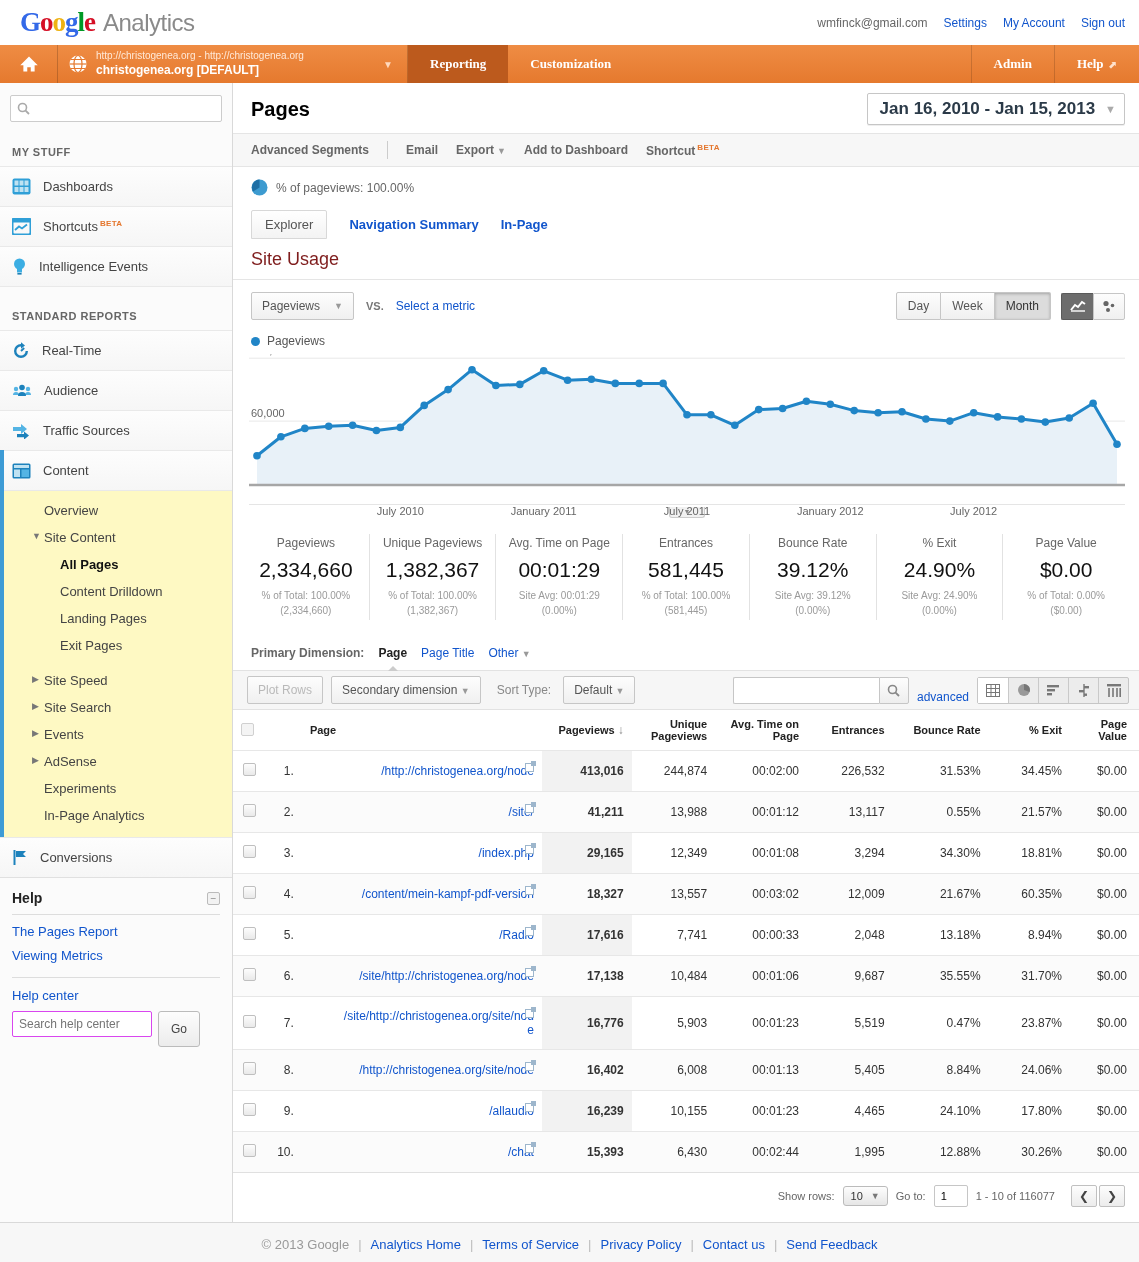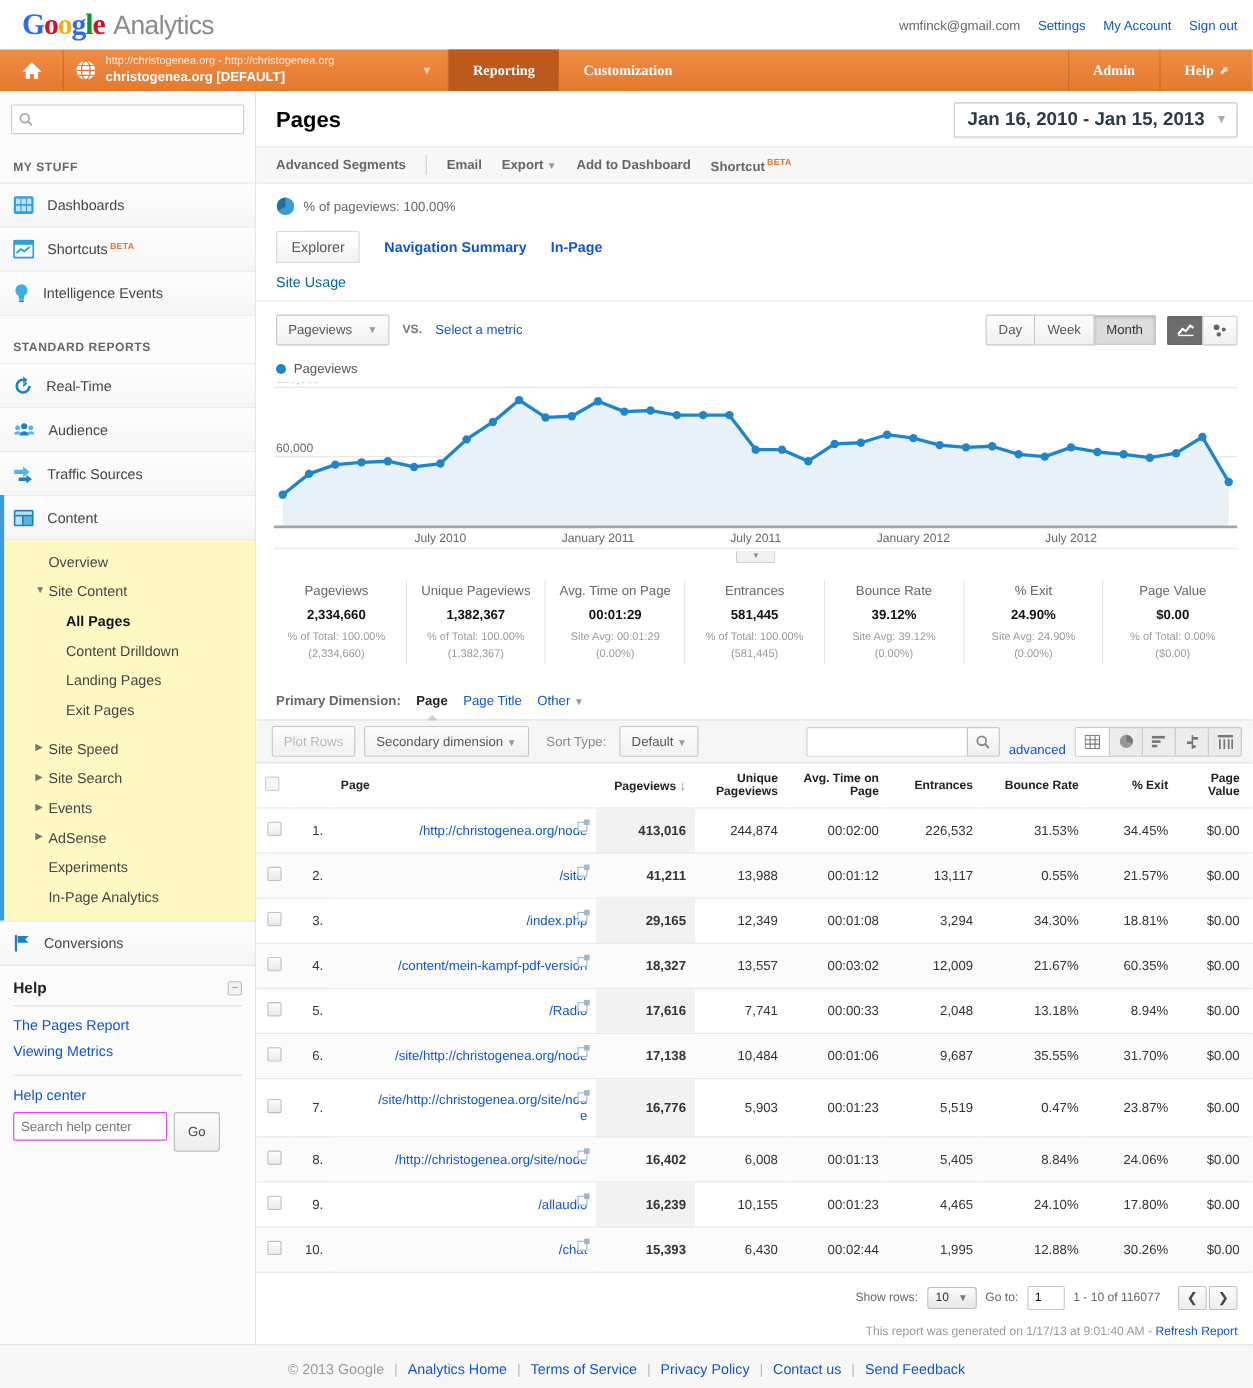--- a/index.html
+++ b/index.html
@@ -72,21 +72,21 @@
   .report-toolbar .sep { width:1px; height:18px; background:#ccc; }
   .tool-item { cursor:pointer; }
   .tool-item .dd { color:#999; font-size:9px; margin-left:3px; }
 
   .pct-row { display:flex; align-items:center; gap:8px; padding:12px 18px 10px; font-size:12px; color:#666; }
 
   
   .explorer-tabs { display:flex; align-items:flex-end; gap:22px; padding:4px 18px 0; }
   .tab-box { border:1px solid #d8d8d8; background:linear-gradient(#fff,#f3f3f3); padding:6px 13px; font-size:13px; color:#555; border-radius:2px 2px 0 0; cursor:pointer; }
   .tab-link { color:#15c; font-weight:bold; font-size:13px; padding-bottom:7px; cursor:pointer; }
-  .subtab-row { padding:10px 18px 9px; font-size:13px; color:#0369a1; border-bottom:1px solid #e5e5e5; }
+  .subtab-row { padding:10px 18px 9px; font-size:18px; color:#7f1d1d; border-bottom:1px solid #e5e5e5; }
 
   
   .metric-row { display:flex; align-items:center; padding:12px 14px 4px 18px; }
   .btn { border:1px solid #c6c6c6; border-radius:2px; background:linear-gradient(#fdfdfd,#f0f0f0); color:#555; font-size:12px; padding:6px 10px; cursor:pointer; }
   .metric-btn { display:flex; align-items:center; gap:14px; }
   .metric-btn .dd { color:#999; font-size:9px; }
   .vs { font-size:11px; font-weight:bold; color:#777; margin:0 12px; }
   .blue-link { color:#15c; font-size:12px; cursor:pointer; }
   .metric-right { margin-left:auto; display:flex; align-items:center; gap:10px; }
   .seg-group { display:flex; }
@@ -99,29 +99,29 @@
   .icon-pair { display:flex; }
   .icon-pair .icon-btn:first-child { border-radius:2px 0 0 2px; border-right-width:0; }
   .icon-pair .icon-btn:last-child { border-radius:0 2px 2px 0; }
 
   
   .legend-row { display:flex; align-items:center; gap:7px; padding:10px 18px 6px; font-size:12px; color:#555; }
   .legend-dot { width:9px; height:9px; border-radius:50%; background:#2085c7; }
   .chart-wrap { padding:0 14px 0 16px; }
   .chart-area { position:relative; }
   .x-labels { position:relative; height:18px; font-size:11px; color:#666; border-bottom:1px solid #e5e5e5; }
-  .x-labels span { position:absolute; top:3px; transform:translateX(-50%); white-space:nowrap; }
+  .x-labels span { position:absolute; top:18px; transform:translateX(-50%); white-space:nowrap; }
   .chart-tab { width:36px; height:11px; margin:2px auto 0; border:1px solid #ccc; border-top:none; background:#f1f1f1; border-radius:0 0 3px 3px; text-align:center; font-size:7px; color:#888; line-height:9px; cursor:pointer; }
 
   
   .stats-row { display:flex; padding:16px 10px 14px; }
   .stat { flex:1; text-align:center; border-left:1px solid #e2e2e2; padding:2px 4px; }
   .stat:first-child { border-left:none; }
   .stat-label { font-size:12px; color:#666; margin-bottom:8px; white-space:nowrap; }
-  .stat-value { font-size:12px; font-weight:bold; color:#111; margin-bottom:6px; }
+  .stat-value { font-size:21px; font-weight:normal; color:#111; margin-bottom:6px; }
   .stat-sub { font-size:10px; color:#9a9a9a; line-height:1.5; }
 
   
   .dim-row { padding:12px 18px 10px; font-size:12px; color:#555; display:flex; gap:14px; align-items:center; }
   .dim-label { font-weight:bold; color:#666; }
   .dim-active { font-weight:bold; color:#222; position:relative; cursor:pointer; }
   .dim-active::after { content:""; position:absolute; left:50%; bottom:-11px; margin-left:-5px; border:5px solid transparent; border-bottom-color:#ccc; }
   .table-toolbar { background:#f6f6f6; border-top:1px solid #e2e2e2; border-bottom:1px solid #e2e2e2; height:40px; display:flex; align-items:center; padding:0 10px 0 14px; gap:8px; }
   .btn.disabled { color:#b9b9b9; cursor:default; }
   .sort-label { font-size:12px; color:#888; margin:0 4px 0 8px; }

